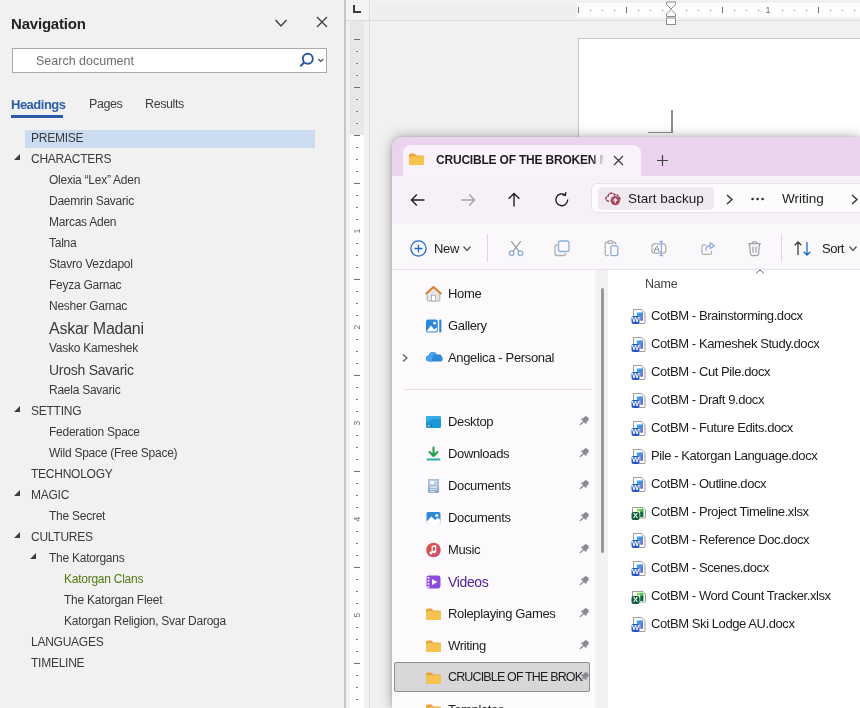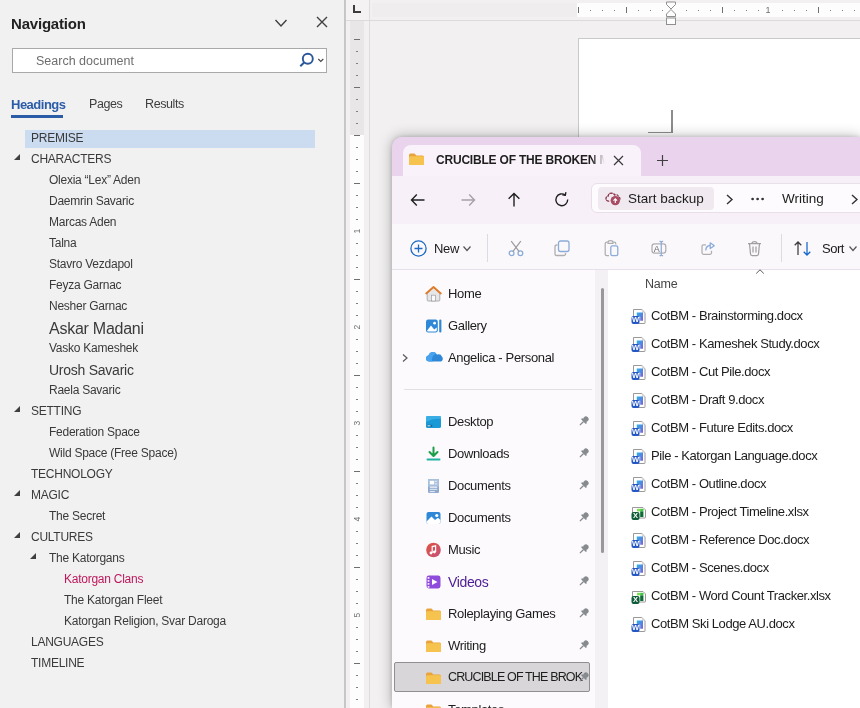--- a/index.html
+++ b/index.html
@@ -164,21 +164,21 @@
       <div class="abs" style="left:49px;top:424.5px;font-size:12px;color:#3a3a3a;letter-spacing:-0.25px;white-space:nowrap;">Federation Space</div>
       <div class="abs" style="left:49px;top:445.5px;font-size:12px;color:#3a3a3a;letter-spacing:-0.25px;white-space:nowrap;">Wild Space (Free Space)</div>
       <div class="abs" style="left:31px;top:466.5px;font-size:12px;color:#3a3a3a;letter-spacing:-0.25px;white-space:nowrap;">TECHNOLOGY</div>
       <div class="abs" style="left:14px;top:489.5px;width:0;height:0;border-left:6.5px solid transparent;border-bottom:6.5px solid #3f3f3f;"></div>
       <div class="abs" style="left:31px;top:487.5px;font-size:12px;color:#3a3a3a;letter-spacing:-0.25px;white-space:nowrap;">MAGIC</div>
       <div class="abs" style="left:49px;top:508.5px;font-size:12px;color:#3a3a3a;letter-spacing:-0.25px;white-space:nowrap;">The Secret</div>
       <div class="abs" style="left:14px;top:531.5px;width:0;height:0;border-left:6.5px solid transparent;border-bottom:6.5px solid #3f3f3f;"></div>
       <div class="abs" style="left:31px;top:529.5px;font-size:12px;color:#3a3a3a;letter-spacing:-0.25px;white-space:nowrap;">CULTURES</div>
       <div class="abs" style="left:30px;top:552.5px;width:0;height:0;border-left:6.5px solid transparent;border-bottom:6.5px solid #3f3f3f;"></div>
       <div class="abs" style="left:49px;top:550.5px;font-size:12px;color:#3a3a3a;letter-spacing:-0.25px;white-space:nowrap;">The Katorgans</div>
-      <div class="abs" style="left:64px;top:571.5px;font-size:12px;color:#be185d;letter-spacing:-0.25px;white-space:nowrap;">Katorgan Clans</div>
+      <div class="abs" style="left:64px;top:571.5px;font-size:12px;color:#4d7c0f;letter-spacing:-0.25px;white-space:nowrap;">Katorgan Clans</div>
       <div class="abs" style="left:64px;top:592.5px;font-size:12px;color:#3a3a3a;letter-spacing:-0.25px;white-space:nowrap;">The Katorgan Fleet</div>
       <div class="abs" style="left:64px;top:613.5px;font-size:12px;color:#3a3a3a;letter-spacing:-0.25px;white-space:nowrap;">Katorgan Religion, Svar Daroga</div>
       <div class="abs" style="left:31px;top:634.5px;font-size:12px;color:#3a3a3a;letter-spacing:-0.25px;white-space:nowrap;">LANGUAGES</div>
       <div class="abs" style="left:31px;top:655.5px;font-size:12px;color:#3a3a3a;letter-spacing:-0.25px;white-space:nowrap;">TIMELINE</div>
     </div>
 </div>
 
 <div class="abs" id="explorer" style="left:392px;top:137px;width:468px;height:571px;border-top-left-radius:10px;box-shadow:0 0 14px rgba(0,0,0,0.30), 0 0 4px rgba(0,0,0,0.14);background:#e9d3ed;overflow:hidden;">
 
   <div class="abs" style="left:0;top:0;width:468px;height:39px;background:#e9d3ed;"></div>

